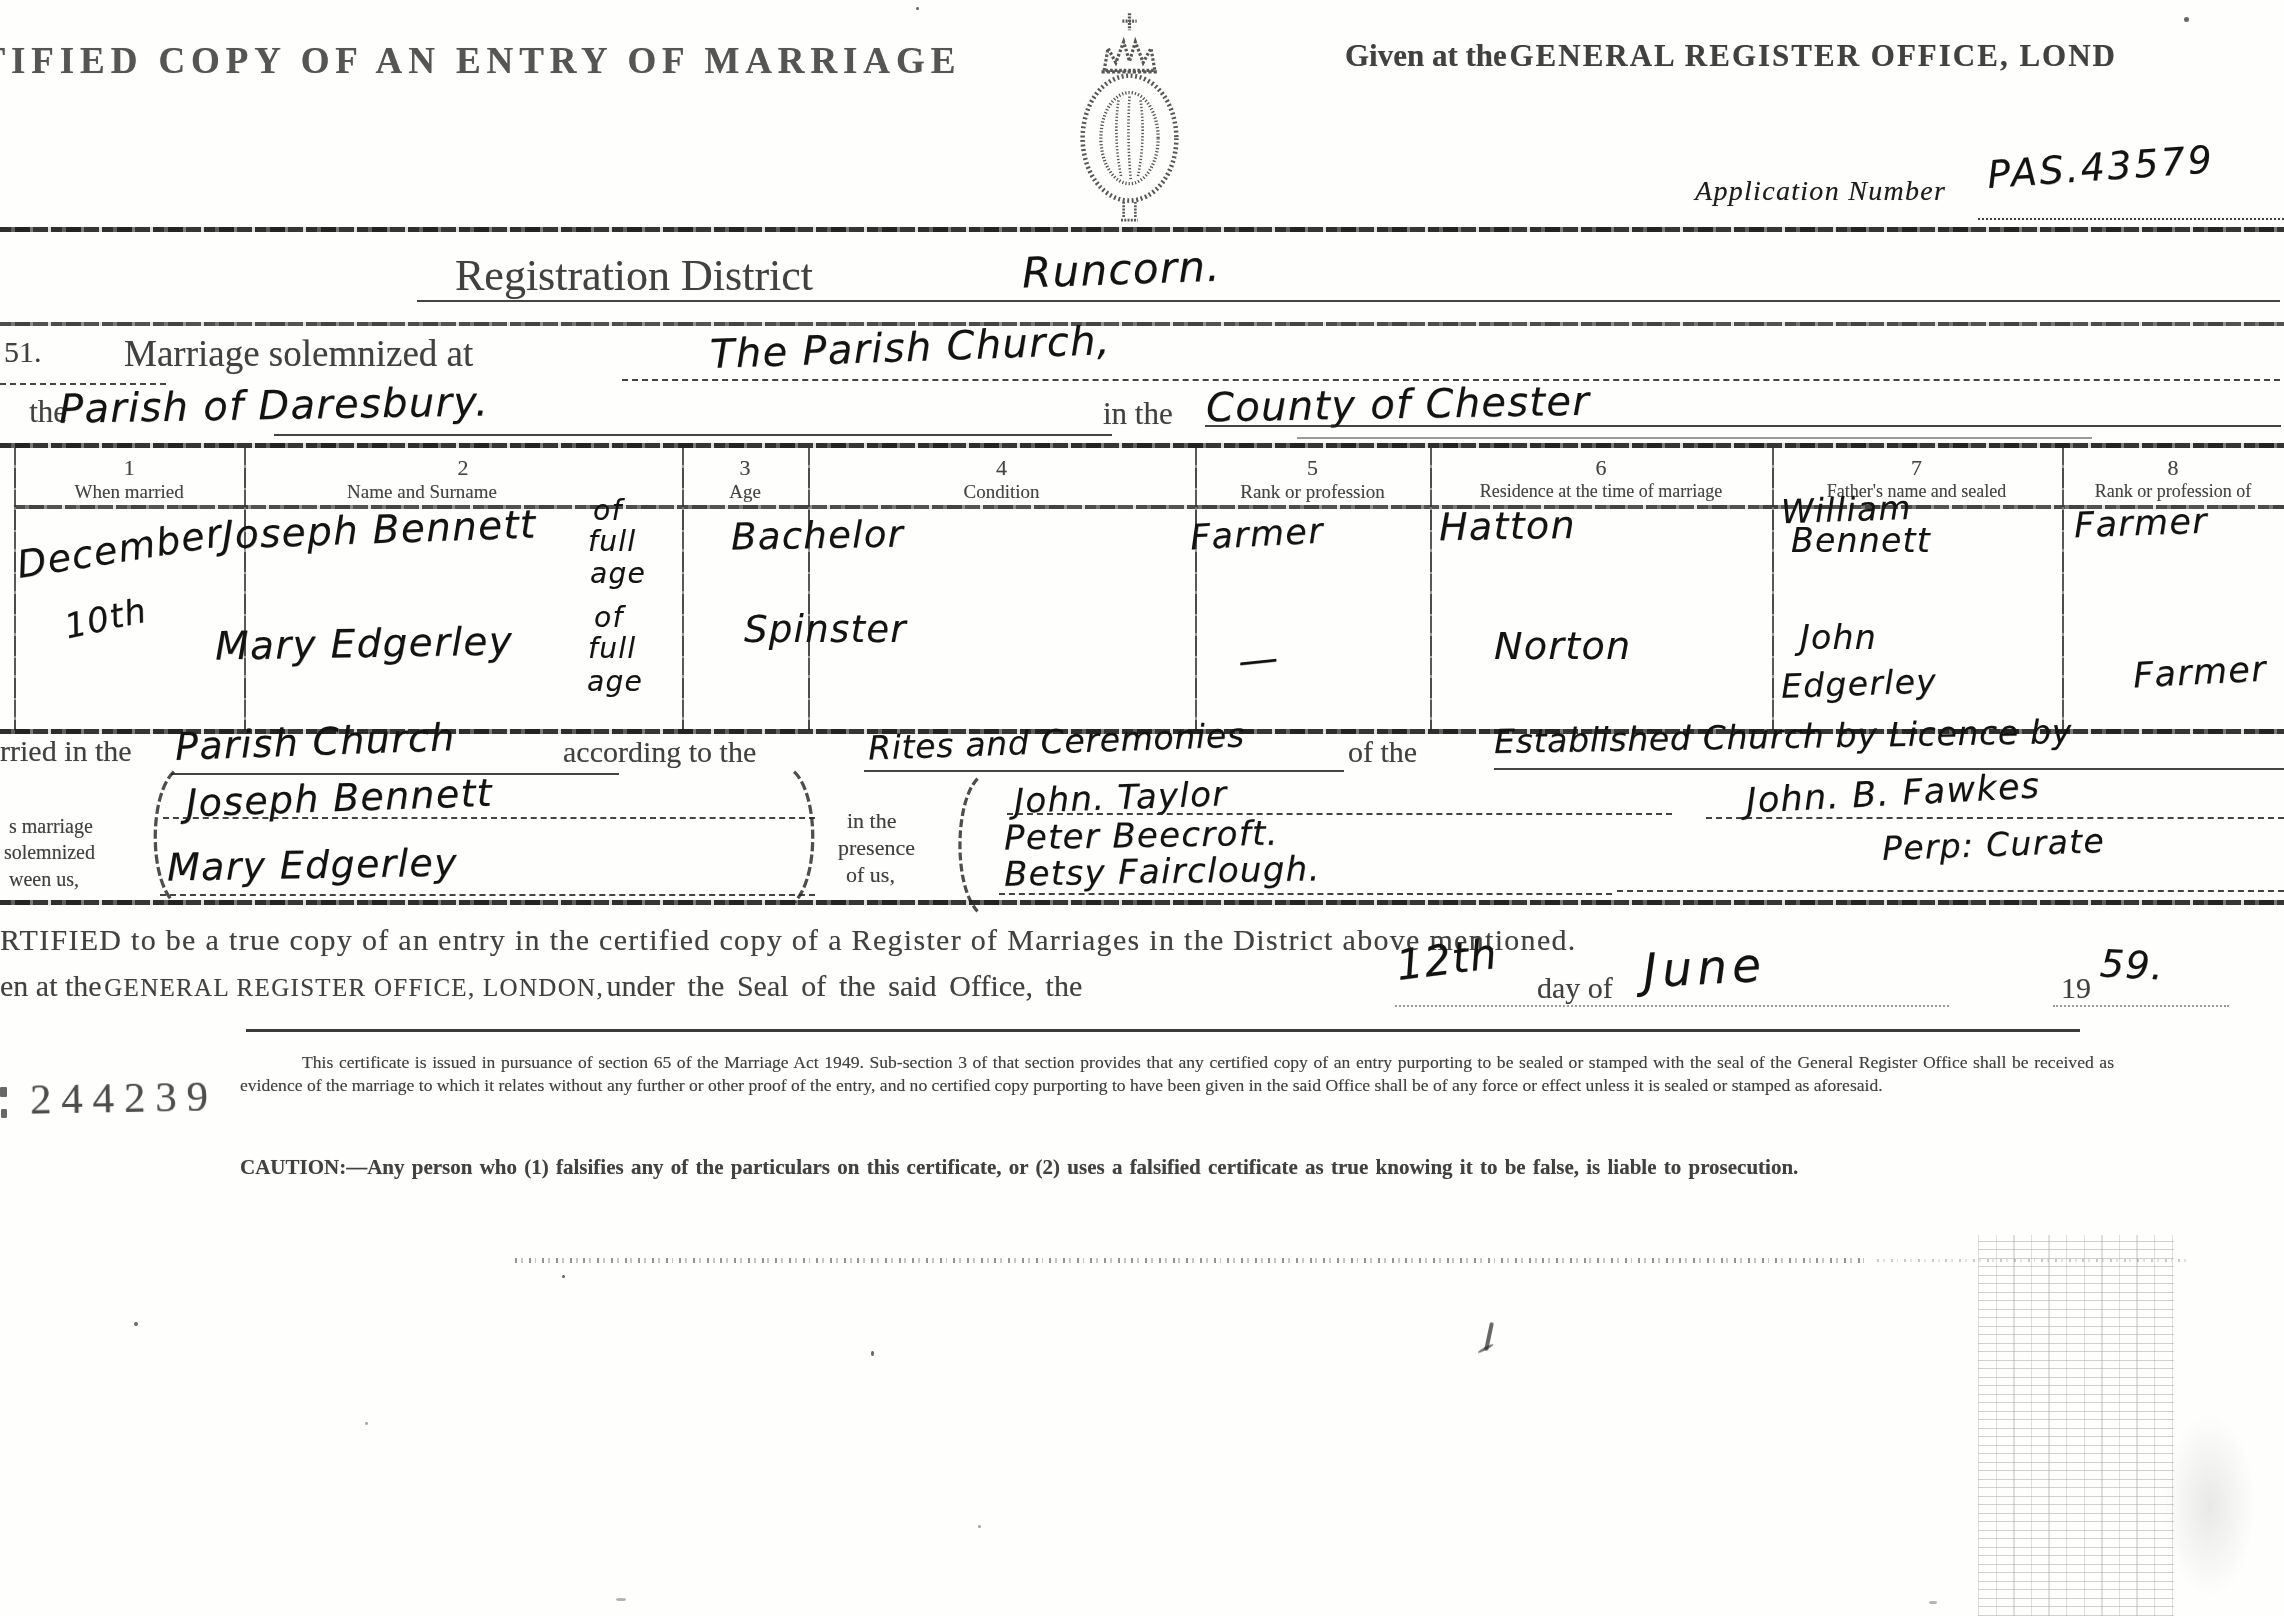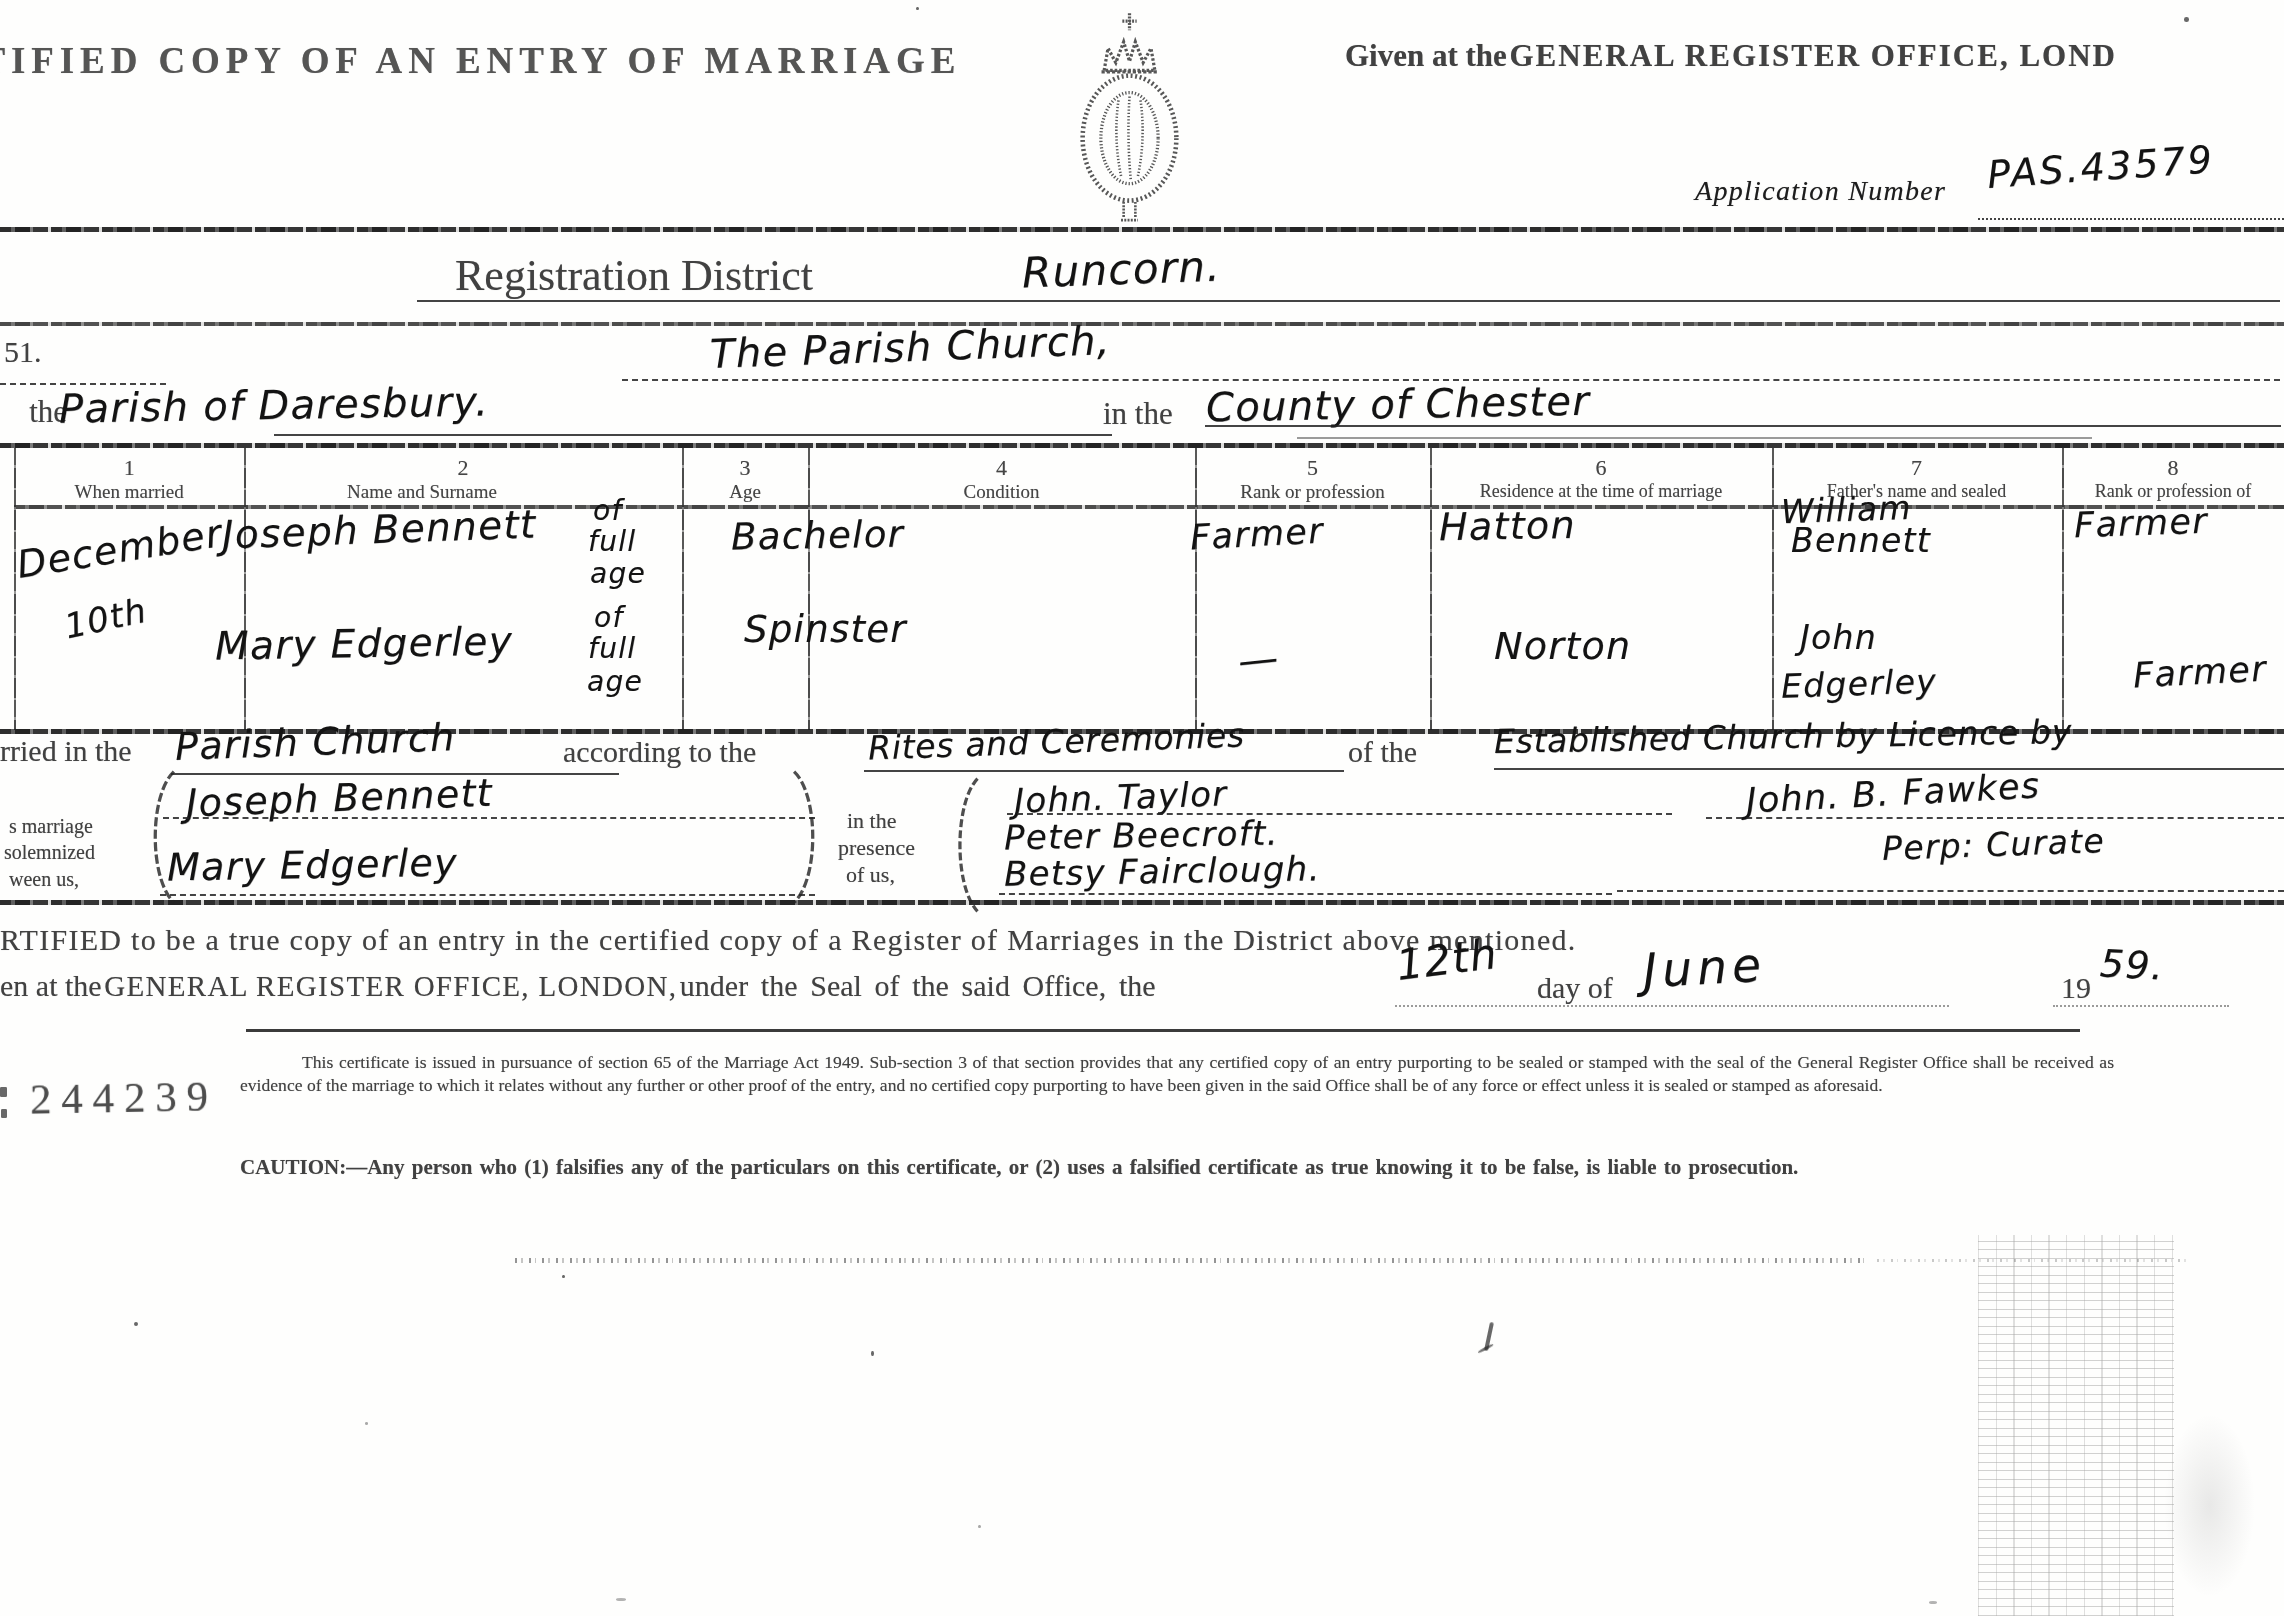--- a/index.html
+++ b/index.html
@@ -68,20 +68,21 @@
   <div class="rule lite" style="left:13.7px;top:505px;width:2270px;"></div>
   <div class="rule" style="left:0;top:729px;width:2284px;"></div>
   <div class="rule" style="left:0;top:900px;width:2284px;"></div>
 
   <span class="abs pr faded" style="left:427px;top:250px;font-size:44px;margin-left:28px;">Registration District</span>
   <span class="abs hw" style="left:1022px;top:245px;font-size:42px;transform:rotate(-2deg);">Runcorn.</span>
   <div class="uline" style="left:417px;top:300px;width:1863px;"></div>
 
   <span class="abs pr faded" style="left:3.9px;top:335px;font-size:30px;">51.</span>
   <div class="uline dash" style="left:0;top:383px;width:166px;"></div>
+  <span class="abs pr faded" style="left:124px;top:332px;font-size:37px;">Marriage solemnized at</span>
   <span class="abs hw" style="left:710px;top:324px;font-size:40px;transform:rotate(-2deg);">The Parish Church,</span>
   <div class="uline dash" style="left:622px;top:379px;width:1658px;"></div>
 
   <span class="abs pr faded" style="left:5.2px;top:394px;font-size:31px;margin-left:24px;">the</span>
   <span class="abs hw" style="left:59px;top:382px;font-size:40px;transform:rotate(-1deg);">Parish of Daresbury.</span>
   <div class="uline" style="left:274px;top:434px;width:838px;"></div>
   <span class="abs pr faded" style="left:1103px;top:396px;font-size:31px;">in the</span>
   <span class="abs hw" style="left:1206px;top:381px;font-size:40px;transform:rotate(-1deg);">County of Chester</span>
   <div class="uline" style="left:1205px;top:425px;width:1076px;"></div>
   <div class="uline faint" style="left:1297px;top:437px;width:795px;"></div>
@@ -189,21 +190,21 @@
 
   <span class="abs hw" style="left:1746px;top:773px;font-size:35px;transform:rotate(-3deg);">John. B. Fawkes</span>
   <div class="uline dash" style="left:1706px;top:817px;width:578px;"></div>
   <span class="abs hw" style="left:1882px;top:825px;font-size:33px;transform:rotate(-2deg);">Perp: Curate</span>
   <div class="uline dash" style="left:1617px;top:890px;width:667px;"></div>
 
   <span class="abs pr faded" style="left:0;top:923px;font-size:30px;letter-spacing:1.3px;">RTIFIED to be a true copy of an entry in the certified copy of a Register of Marriages in the District above mentioned.</span>
 
   <span class="abs" style="left:0;top:969px;white-space:nowrap;">
     <span class="pr faded" style="font-size:30px;">en at the</span>
-    <span class="pr faded" style="font-size:29px;letter-spacing:1.3px;">GENERAL REGISTER OFFICE, LONDON,</span>
+    <span class="pr faded" style="font-size:25px;letter-spacing:1.3px;">GENERAL REGISTER OFFICE, LONDON,</span>
     <span class="pr faded" style="font-size:30px;word-spacing:5.2px;">under the Seal of the said Office, the</span>
   </span>
 
   <span class="abs hw" style="left:1396px;top:935px;font-size:42px;transform:rotate(-7deg);">12th</span>
   <span class="abs pr faded" style="left:1537px;top:971px;font-size:30px;">day of</span>
   <span class="abs hw" style="left:1643px;top:940px;font-size:47px;transform:rotate(-3deg);letter-spacing:5.2px;">June</span>
   <span class="abs pr faded" style="left:2061px;top:971px;font-size:30px;">19</span>
   <span class="abs hw" style="left:2100px;top:943px;font-size:38px;transform:rotate(3deg);">59.</span>
   <div class="uline dot faint" style="left:1395px;top:1005px;width:554px;"></div>
   <div class="uline dot faint" style="left:2053px;top:1005px;width:176px;"></div>

